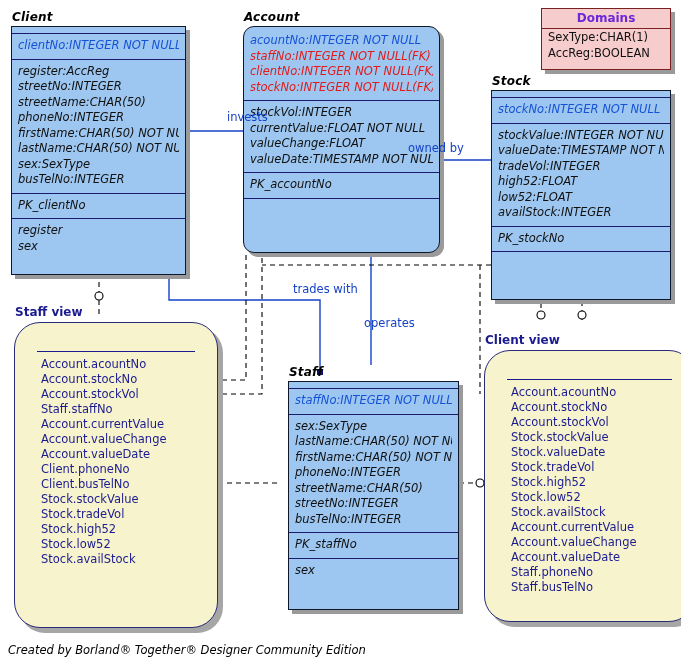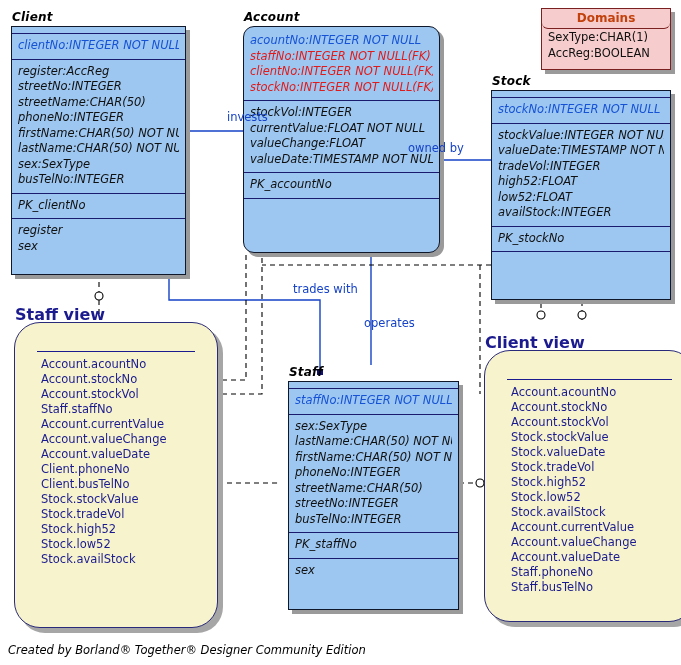--- a/index.html
+++ b/index.html
@@ -53,38 +53,38 @@
   
   .domains{
     position:absolute;
     box-sizing:border-box;
     background:#f6cccc;
     border:1px solid #7a2020;
     box-shadow:4px 4px 0 0 #9a9a9a;
     z-index:3;
   }
   .domains .dtitle{
-    text-align:center;font-weight:bold;font-size:12px;color:#c2410c;
-    padding:2px 0 3px 0;border-bottom:1px solid #7a2020;border-radius:6px;
+    text-align:center;font-weight:bold;font-size:12px;color:#6d28d9;
+    padding:2px 0 3px 0;border-bottom:1px solid #7a2020;
   }
   .domains .drow{font-size:11.5px;color:#101010;padding:0 10px 0 6px;line-height:16px;white-space:nowrap;}
 
   
   .viewbox{
     position:absolute;
     box-sizing:border-box;
     background:#f7f3cd;
     border:1px solid #2a2a7a;
     border-radius:26px;
     box-shadow:5px 5px 0 0 #a6a6a6;
     z-index:2;
   }
   .viewbox .cap{
     position:absolute;left:0;top:-18px;
-    font-weight:bold;font-size:16px;color:#1b1b8f;white-space:nowrap;
+    font-weight:bold;font-size:12px;color:#1b1b8f;white-space:nowrap;
   }
   .viewbox .vsep{
     position:absolute;left:22px;right:22px;top:28px;
     border-top:1px solid #1b1b8f;height:0;
   }
   .viewbox .vlist{position:absolute;left:26px;top:34px;right:8px;}
   .viewbox .vrow{
     font-size:11.5px;color:#1b1b8f;line-height:15px;white-space:nowrap;
   }
 

